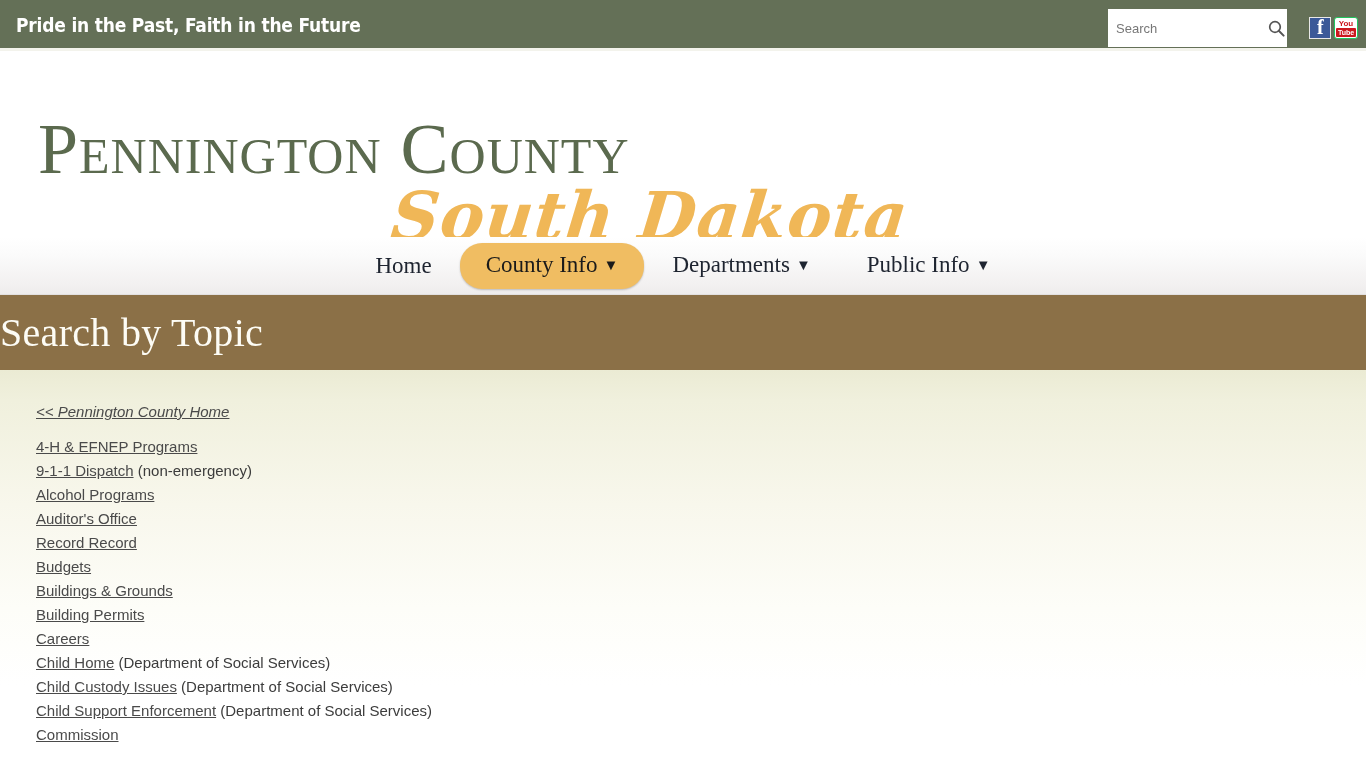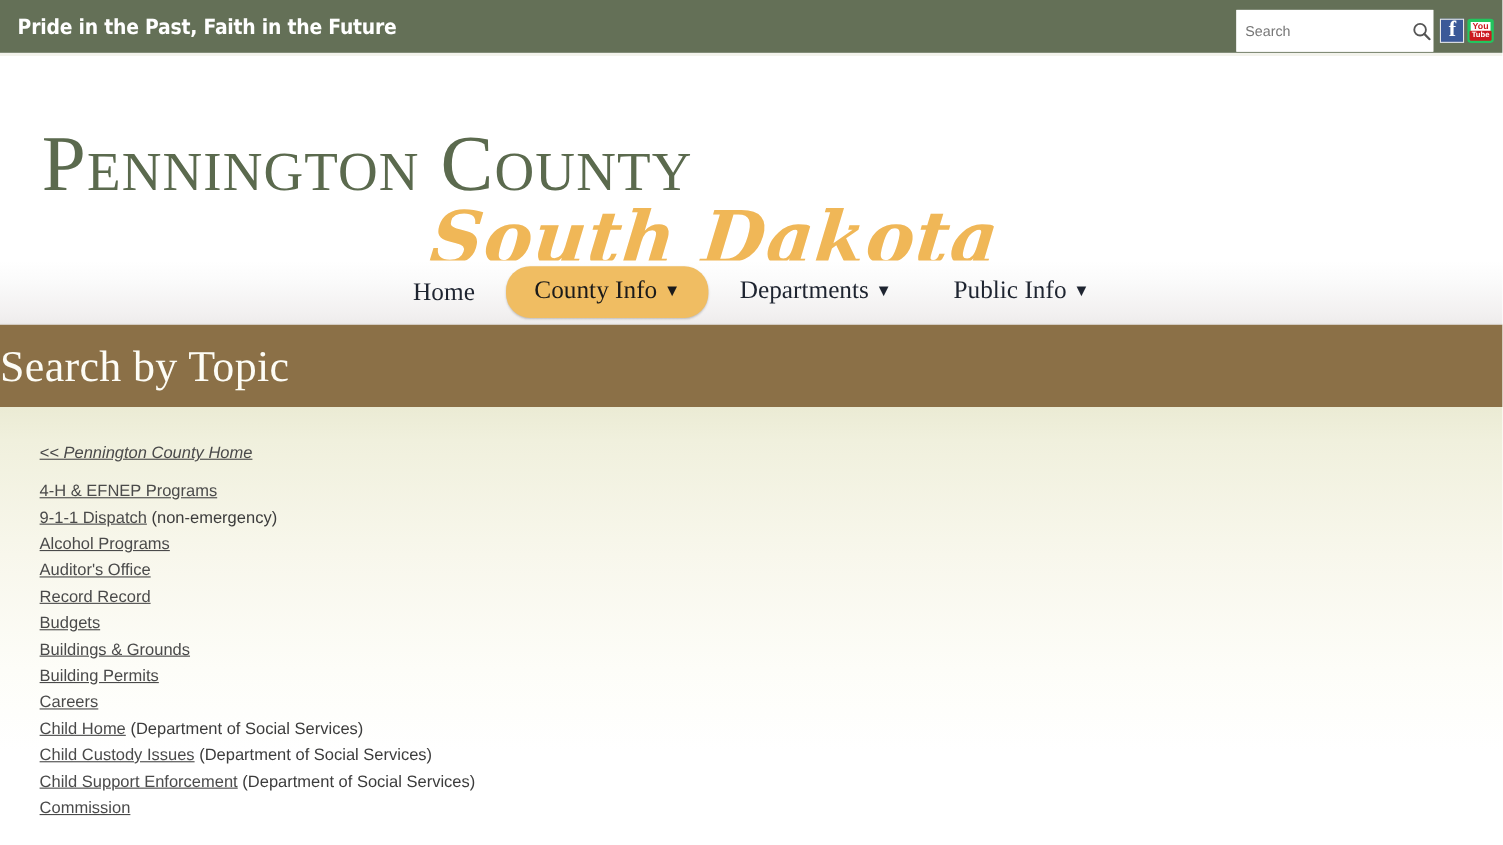--- a/index.html
+++ b/index.html
@@ -37,21 +37,21 @@
     gap: 0px;
   }
   .search-wrap {
     position: relative;
     width: 179px; height: 38px;
     background: #ffffff;
     border: 1px solid #ffffff;
     display: flex;
     align-items: center;
     padding: 0;
-    margin-right: 6px;
+    margin-right: 22px;
   }
   .search-input {
     border: 0; outline: 0;
     width: 152px; height: 21px;
     margin-left: 5px;
     font-family: "Liberation Sans", sans-serif;
     font-size: 13px;
     color: #333333;
     background: transparent;
   }
@@ -81,21 +81,21 @@
     color: #ffffff;
     font-family: "Liberation Serif", serif;
     font-weight: bold;
     font-size: 20px;
     line-height: 22px;
   }
   .yt-icon {
     width: 24px; height: 22px;
     background: #ffffff;
     border-radius: 3px;
-    border: 3px solid #22c55e;
+    border: 1px solid #22c55e;
     display: flex;
     flex-direction: column;
     align-items: center;
     justify-content: center;
     padding: 1px 0;
     margin-right: 8px;
   }
   .yt-top {
     color: #cc181e;
     font-size: 8px;

